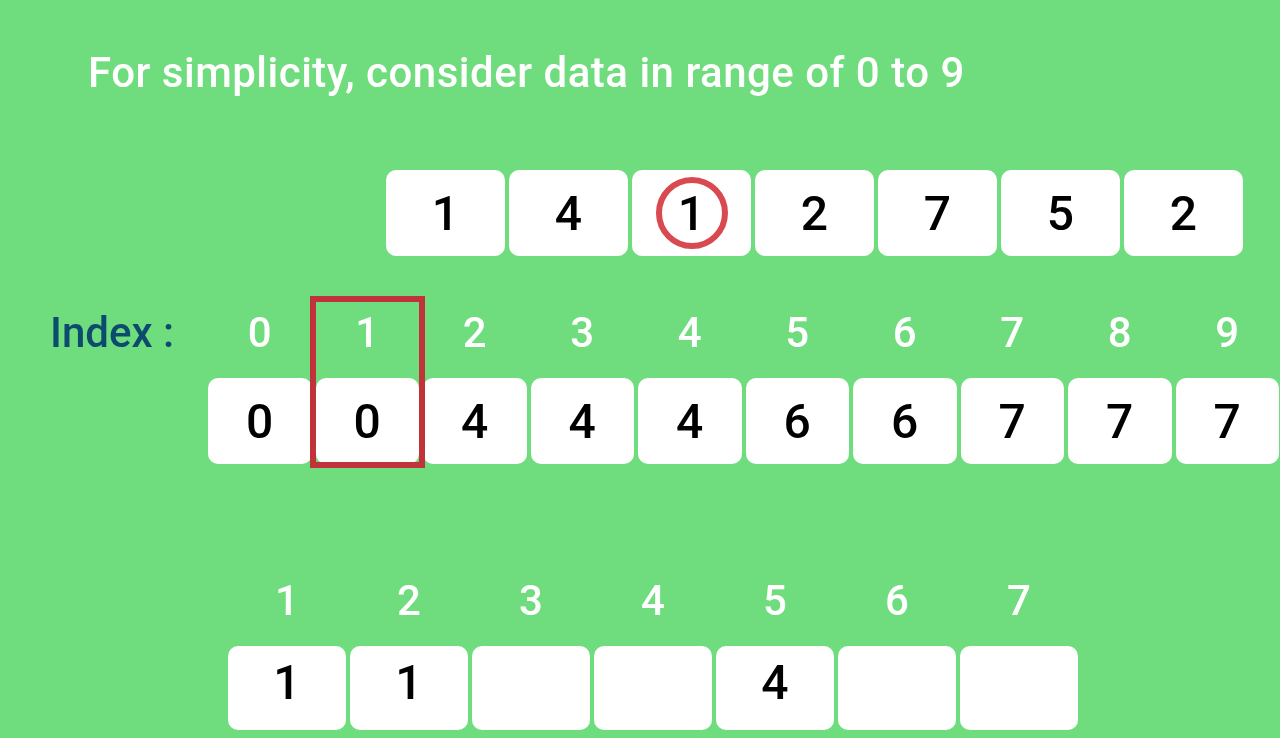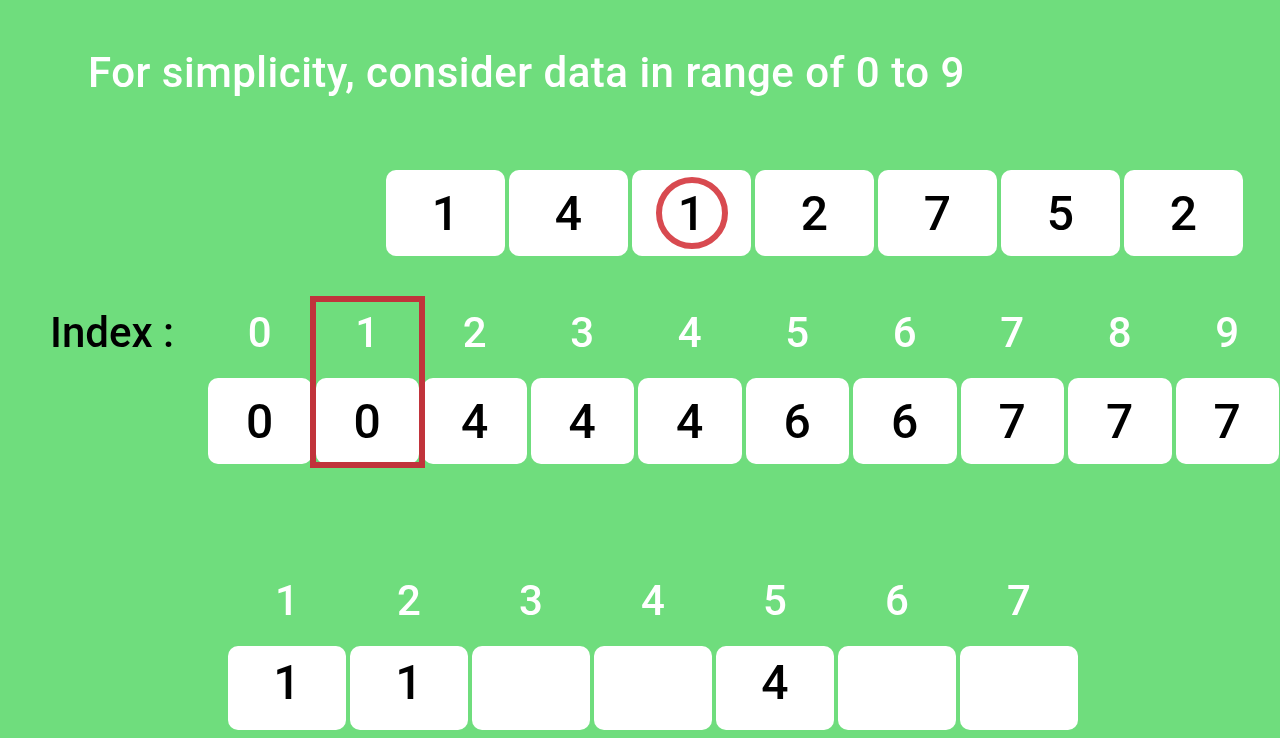--- a/index.html
+++ b/index.html
@@ -56,21 +56,21 @@
     align-items: center;
     justify-content: center;
     box-sizing: border-box;
   }
 
   
   .index-label {
     position: absolute;
     left: 22px;
     top: 308px;
-    color: #000000;
+    color: #0c4a6e;
     font-size: 42px;
     font-weight: 500;
   }
   .index-row {
     position: absolute;
     top: 308px;
     display: flex;
   }
   .idx {
     text-align: center;

